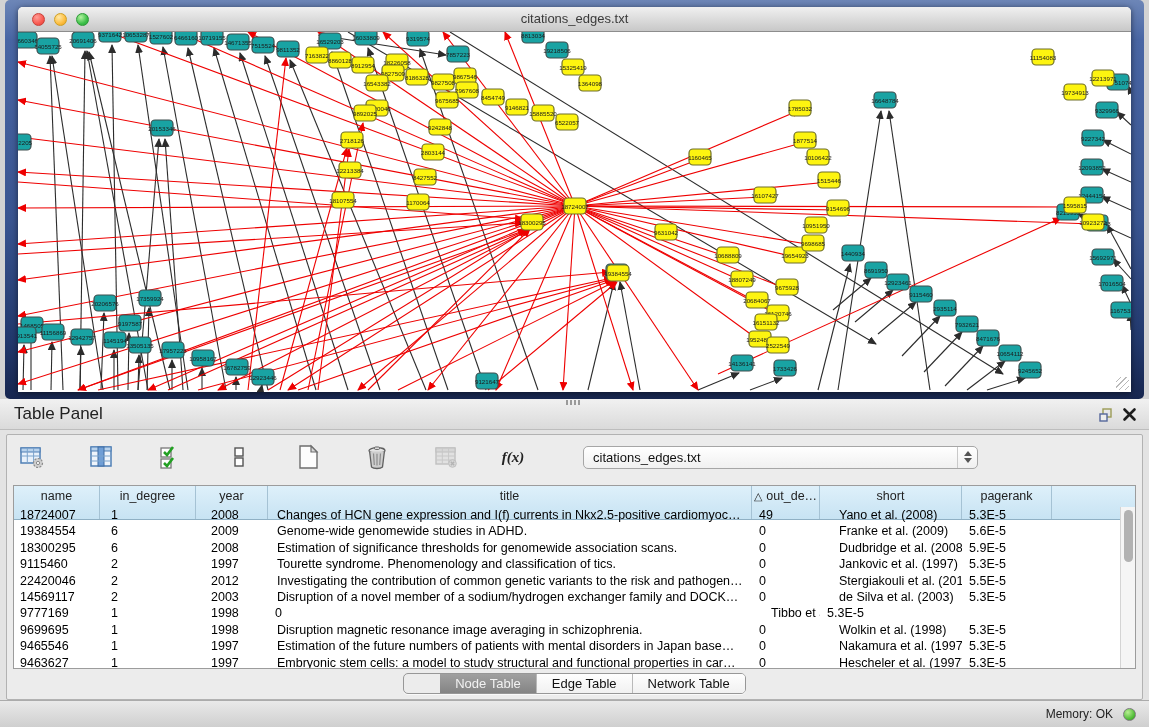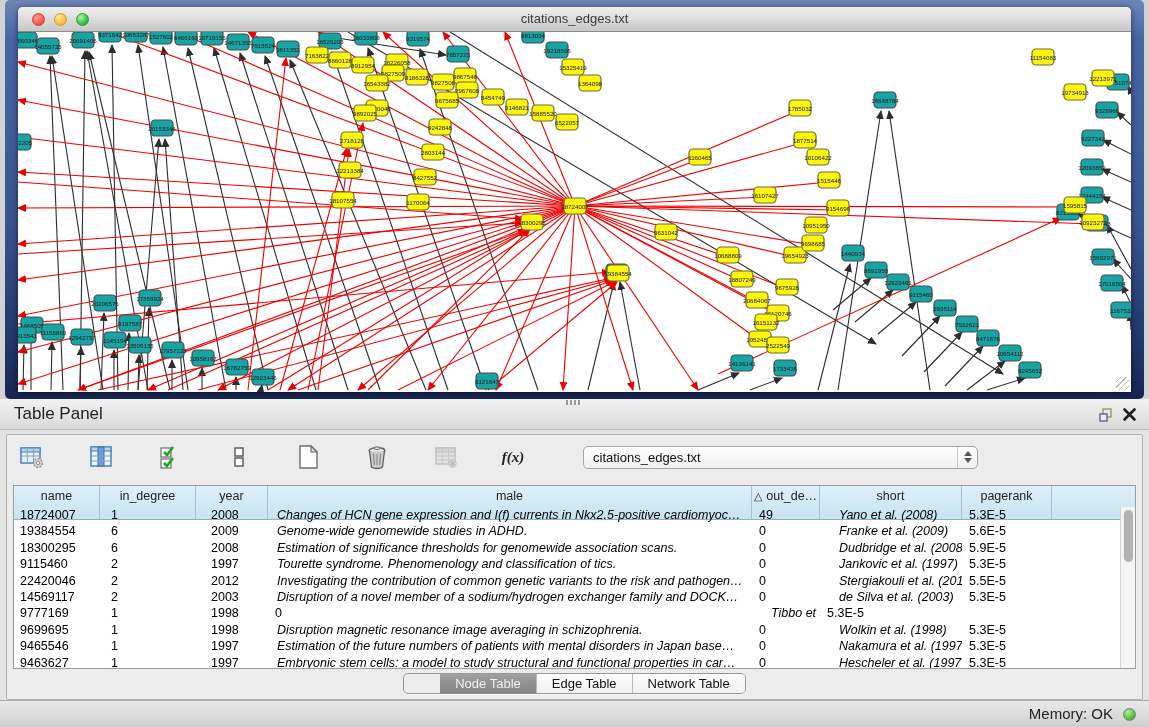--- a/index.html
+++ b/index.html
@@ -101,23 +101,23 @@
   .sort-glyph { font-size:11px; margin-right:4px; }
   .tbody { position:absolute; top:21px; left:0; right:15px; bottom:0; overflow:hidden; }
   .trow { height:16.4px; }
   .tcell {
     font-size:12.5px; color:#000; line-height:16px;
     white-space:nowrap; overflow:hidden;
   }
   .c-name     { padding-left:6px; }
   .c-in_degree{ padding-left:11px; }
   .c-year     { padding-left:15px; }
-  .c-title    { padding-left:9px;font-style:italic; }
+  .c-title    { padding-left:9px; }
   .c-out_degree{ padding-left:7px; }
-  .c-short    { padding-left:19px;font-style:italic; }
+  .c-short    { padding-left:19px; }
   .c-pagerank { padding-left:7px; }
   .vscroll {
     position:absolute; top:21px; right:0; bottom:0; width:15px;
     background:#f5f5f5; border-left:1px solid #d4d4d4;
   }
   .vthumb { position:absolute; left:3px; top:3px; width:9px; height:52px; border-radius:5px; background:#b2b2b2; }
 
   
   .tabs-bar { position:absolute; left:0; right:0; bottom:3px; height:26px;
     display:flex; justify-content:center; align-items:center; }
@@ -126,21 +126,21 @@
   .tab { padding:0 15px; font-size:13px; line-height:20px; color:#111;
     background:linear-gradient(#fefefe,#f1f1f1); border-left:1px solid #b9b9b9; }
   .tab:first-child { border-left:none;margin-left:36px; }
   .tab.sel { background:linear-gradient(#a0a0a0,#848484); color:#f2f2f2; }
 
   
   .status-bar {
     position:absolute; top:700px; left:0; width:1149px; height:27px;
     background:linear-gradient(#e9e9e9,#cfcfcf); border-top:1px solid #ababab;
   }
-  .memory-label { position:absolute; right:36px; line-height:26px; font-size:15px; color:#222; }
+  .memory-label { position:absolute; right:36px; line-height:26px; font-size:12px; color:#222; }
   .memory-dot {
     position:absolute; right:13px; top:7px; width:13px; height:13px; border-radius:50%;
     background:radial-gradient(circle at 35% 30%,#b8ef92,#48b830 70%,#339422);
     border:1px solid #7c7c7c;
   }
 </style>
 </head>
 <body>
 
 <div class="net-frame">
@@ -802,21 +802,21 @@
             <i class="spin-down"></i>
         </span>
       </div>
     </div>
 
     <div class="table-wrap">
       <div class="thead" id="thead">
           <div class="hcell"><span>name</span></div>
           <div class="hcell"><span>in_degree</span></div>
           <div class="hcell"><span>year</span></div>
-          <div class="hcell"><span>male</span></div>
+          <div class="hcell"><span>title</span></div>
           <div class="hcell"><span class="sort-glyph">△</span><span>out_de…</span></div>
           <div class="hcell"><span>short</span></div>
           <div class="hcell"><span>pagerank</span></div>
           <div class="hcell"></div>
         </div>
       <div class="tbody" id="tbody">
           <div class="trow">
             <div class="tcell c-name">18724007</div>
             <div class="tcell c-in_degree">1</div>
             <div class="tcell c-year">2008</div>

